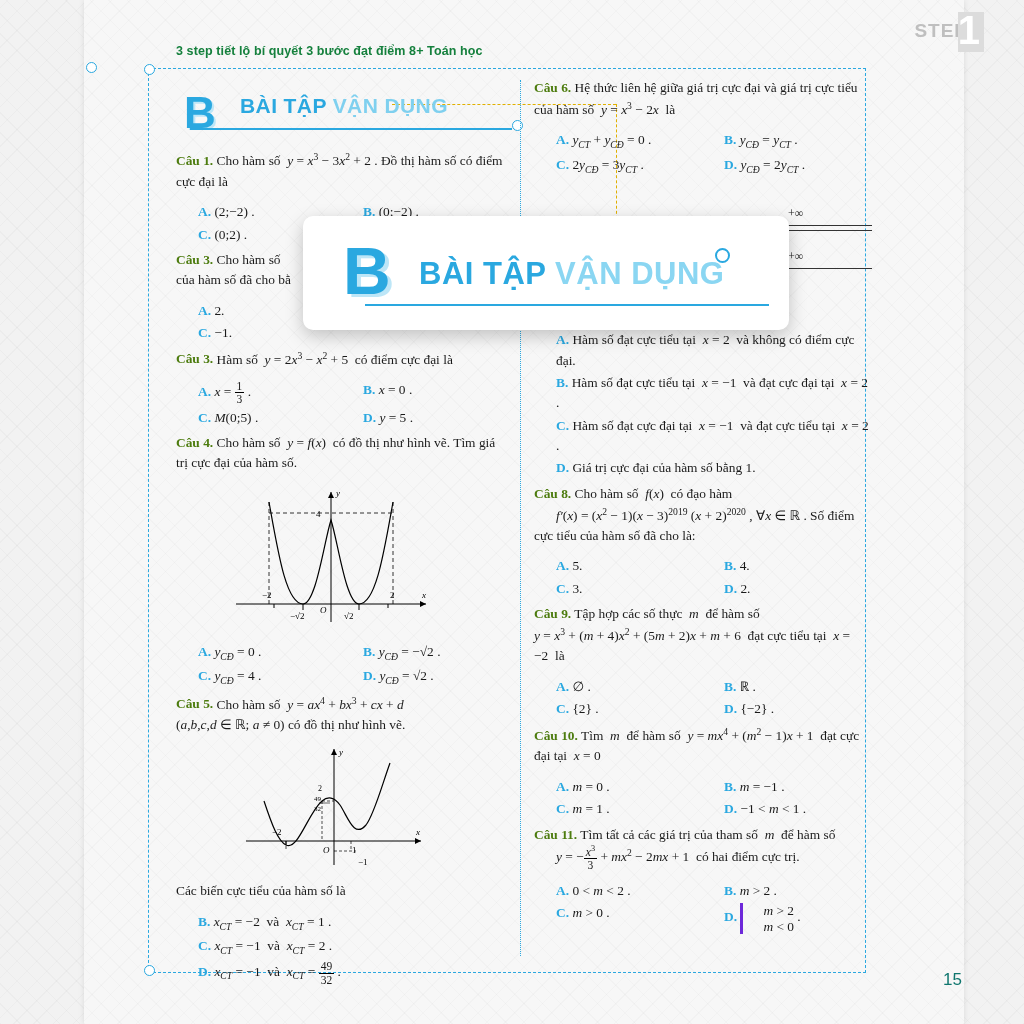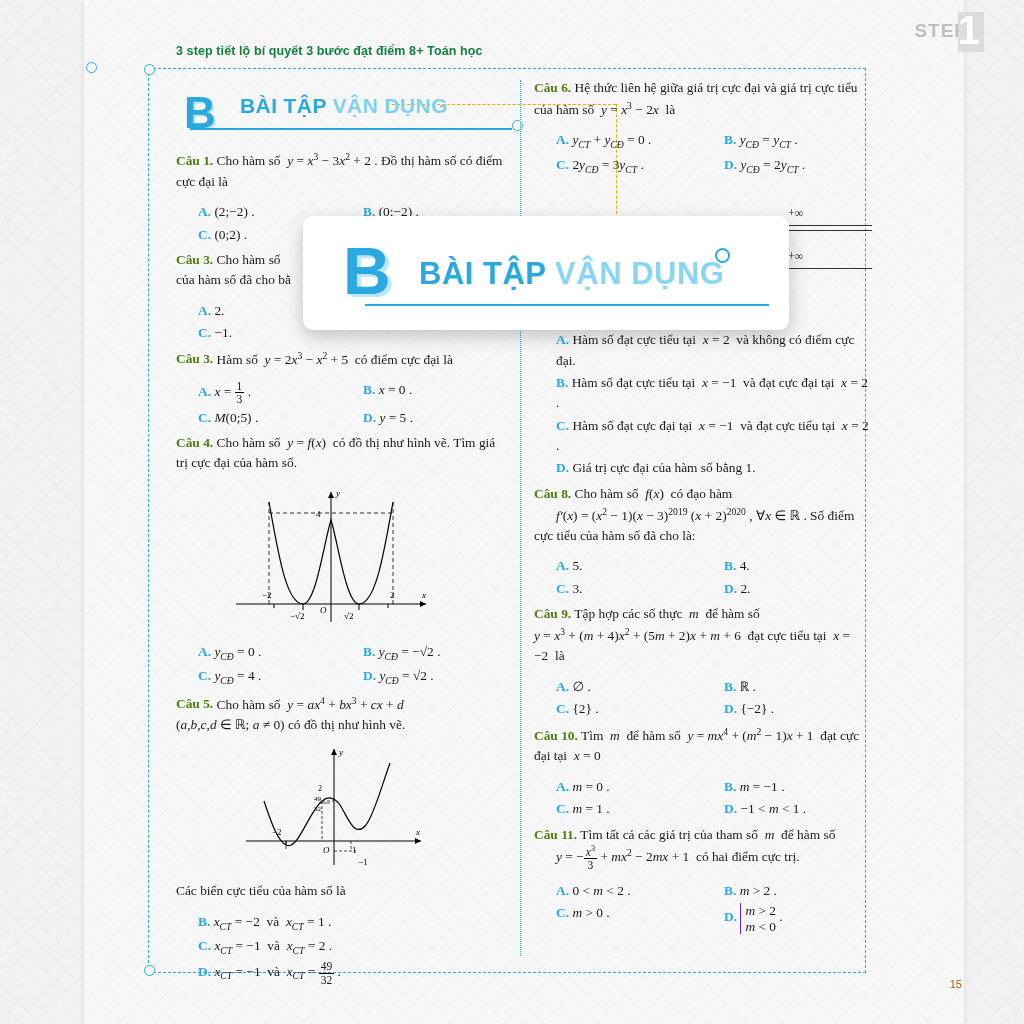--- a/index.html
+++ b/index.html
@@ -53,21 +53,21 @@
     position:absolute;right:40px;top:12px;width:26px;height:40px;
     background:#dcdcdc;
   }
   .step-num-txt{
     position:absolute;right:44px;top:6px;
     color:#ffffff;font-family:"Liberation Sans",sans-serif;
     font-weight:bold;font-size:40px;line-height:48px;
   }
   .page-no{
     position:absolute;right:62px;bottom:34px;
-    font-size:11px;color:#a16207;font-family:"Liberation Sans",sans-serif;
+    font-size:17px;color:#0f766e;font-family:"Liberation Sans",sans-serif;
   }
   
   .banner{
     position:absolute;left:176px;top:92px;width:340px;height:40px;
   }
   .banner .bline{
     position:absolute;left:14px;top:36px;width:322px;height:2px;background:#2aa8e0;
   }
   .banner .btxt{
     position:absolute;left:64px;top:2px;
@@ -334,21 +334,21 @@
   </div>
 
   <p class="q">
     <span class="qlabel">Câu 11.</span><span> Tìm tất cả các giá trị của tham số&nbsp; <i class="m">m</i>&nbsp; để hàm số</span><br>
     <span class="ind"><i class="m">y</i> = −<span class="frac"><span class="num"><i class="m">x</i><sup>3</sup></span><span class="den">3</span></span> + <i class="m">mx</i><sup>2</sup> − 2<i class="m">mx</i> + 1&nbsp; có hai điểm cực trị.</span>
   </p>
   <div class="opts">
     <div class="opt"><span class="ol">A.</span> 0 &lt; <i class="m">m</i> &lt; 2 .</div>
     <div class="opt"><span class="ol">B.</span> <i class="m">m</i> &gt; 2 .</div>
     <div class="opt"><span class="ol">C.</span> <i class="m">m</i> &gt; 0 .</div>
-    <div class="opt"><span class="ol">D.</span> <span style="display:inline-block;border-left:1px solid #6d28d9;padding-left:4px;line-height:1.15;vertical-align:middle;"><i class="m">m</i> &gt; 2<br><i class="m">m</i> &lt; 0</span> .</div>
+    <div class="opt"><span class="ol">D.</span> <span style="display:inline-block;border-left:3px solid #6d28d9;padding-left:20px;line-height:1.15;vertical-align:middle;"><i class="m">m</i> &gt; 2<br><i class="m">m</i> &lt; 0</span> .</div>
   </div>
 </div>
 
 <div class="tbl-fade">
   <div>+∞</div>
   <div class="row"></div>
   <div class="row"></div>
   <div style="margin-top:18px">+∞</div>
   <div class="row"></div>
 </div>

